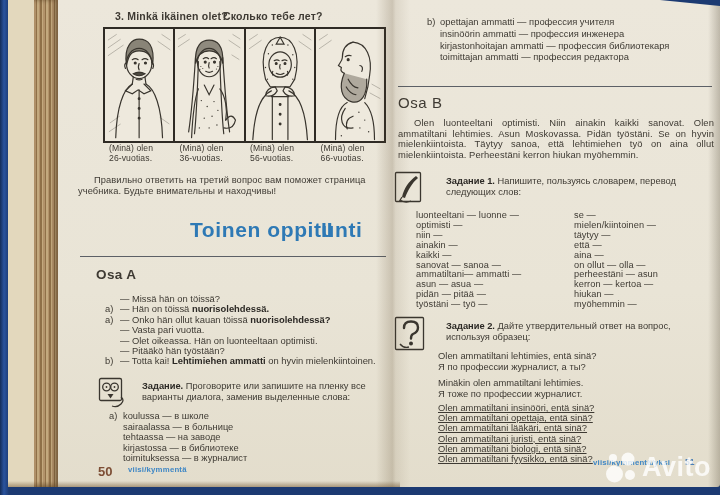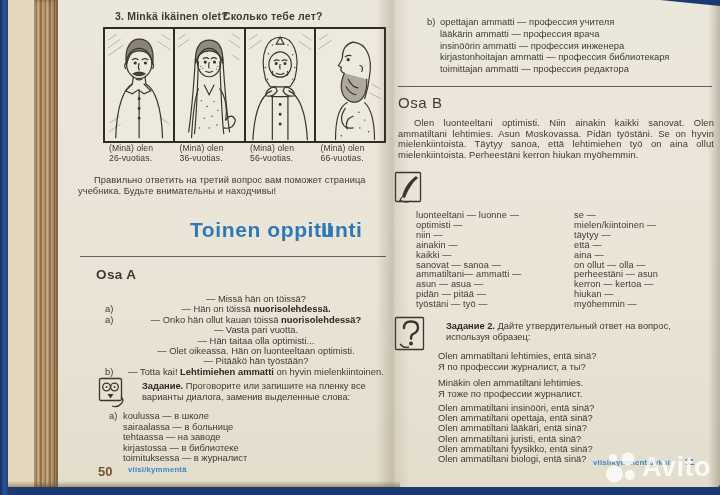--- a/index.html
+++ b/index.html
@@ -36,21 +36,21 @@
   .captions{position:absolute;left:45px;top:137px;width:282px;display:flex;}
   .caption{flex:1 1 0;font-size:8.6px;line-height:10px;padding-left:6px;letter-spacing:.1px;}
   .note{position:absolute;left:20px;top:169px;width:308px;font-size:9.3px;line-height:10.8px;
     text-indent:16px;letter-spacing:.1px;margin:0;}
   .lesson-title{position:absolute;left:88px;top:212px;font-size:21px;font-weight:700;color:#2e79b5;letter-spacing:.6px;margin-left:44px;}
   .lesson-num{position:absolute;left:263px;top:212px;font-size:21px;font-weight:700;color:#2e79b5;}
   .rule{position:absolute;height:1.4px;background:#5c6066;}
   .rule-left{left:22px;top:250px;width:306px;}
   .osa{font-size:13.5px;font-weight:700;letter-spacing:.4px;}
   .osa-a{position:absolute;left:38px;top:261px;}
-  .dialog{position:absolute;left:62px;top:288px;width:272px;font-size:9.4px;line-height:10.4px;text-align:center;}
+  .dialog{position:absolute;left:62px;top:288px;width:272px;font-size:9.4px;line-height:10.4px;}
   .dline{position:relative;white-space:nowrap;}
   .pfx{position:absolute;left:-15px;}
   .task-icon{position:absolute;}
   .task-text{position:absolute;font-size:9.3px;line-height:11px;margin:0;}
   .t-left-icon{left:40px;top:371px;width:26px;height:32px;}
   .t-left-text{left:84px;top:375px;width:246px;}
   .subs{position:absolute;left:65px;top:405px;font-size:9.3px;line-height:10.6px;}
   .subs .pfx{left:-14px;}
   .pnum{font-size:13px;font-weight:700;color:#7d4e35;}
   .pblue{font-size:7.8px;font-weight:700;color:#3f87c5;letter-spacing:.2px;}
@@ -65,21 +65,21 @@
     text-indent:16px;text-align:justify;letter-spacing:.1px;margin:0;}
   .t1-icon{left:4px;top:165px;width:28px;height:32px;}
   .t1-text{left:56px;top:170px;width:252px;}
   .vocab-col{position:absolute;top:205px;font-size:9.2px;line-height:9.9px;letter-spacing:.1px;}
   .vc1{left:26px;}
   .vc2{left:184px;}
   .t2-icon{left:4px;top:310px;width:31px;height:35px;}
   .t2-text{left:56px;top:315px;width:256px;}
   .model{position:absolute;left:48px;top:345px;font-size:9.4px;line-height:10.5px;}
   .gap{height:6px;}
-  .drills{position:absolute;left:48px;top:397px;font-size:9.4px;line-height:10.2px;}
+  .drills{position:absolute;left:48px;top:397px;font-size:9.4px;line-height:10.2px;text-decoration:underline;}
   .foot-r{position:absolute;left:203px;top:452px;}
   .foot-51{position:absolute;left:295px;top:451px;font-size:8.5px;font-weight:700;color:#4c7fb5;}
   
   .watermark{position:absolute;left:604px;top:449px;display:flex;align-items:center;gap:4px;
     color:rgba(255,255,255,.8);}
   .watermark .wm-text{font-size:27px;font-weight:700;letter-spacing:.5px;}
   .icon-box{stroke:#3a362f;fill:none;stroke-width:1.3;}
 </style>
 </head>
 <body>
@@ -243,21 +243,20 @@
       <span class="lesson-num">II</span>
       <div class="rule rule-left"></div>
 
       <div class="osa osa-a">Osa A</div>
 
       <div class="dialog">
         <div class="dline"><span class="pfx"></span><span>— Missä hän on töissä?</span><span class="b"></span><span></span></div>
         <div class="dline"><span class="pfx">a)</span><span>— Hän on töissä </span><span class="b">nuorisolehdessä.</span><span></span></div>
         <div class="dline"><span class="pfx">a)</span><span>— Onko hän ollut kauan töissä </span><span class="b">nuorisolehdessä?</span><span></span></div>
         <div class="dline"><span class="pfx"></span><span>— Vasta pari vuotta.</span><span class="b"></span><span></span></div>
-        <div class="dline"><span class="pfx"></span><span>— Hän taitaa olla optimisti...</span><span class="b"></span><span></span></div>
         <div class="dline"><span class="pfx"></span><span>— Olet oikeassa. Hän on luonteeltaan optimisti.</span><span class="b"></span><span></span></div>
         <div class="dline"><span class="pfx"></span><span>— Pitääkö hän työstään?</span><span class="b"></span><span></span></div>
         <div class="dline"><span class="pfx">b)</span><span>— Totta kai! </span><span class="b">Lehtimiehen ammatti</span><span> on hyvin mielenkiintoinen.</span></div>
       </div>
 
       <svg class="task-icon t-left-icon" viewBox="0 0 26 32">
         <rect x="1.5" y="1.5" width="22" height="22" rx="1.5" class="icon-box"></rect>
         <circle cx="8.5" cy="10" r="3.8" class="icon-box"></circle>
         <circle cx="16.5" cy="10" r="3.8" class="icon-box"></circle>
         <circle cx="8.5" cy="10" r=".9" fill="#3a362f"></circle>
@@ -278,37 +277,40 @@
         <div class="dline"><span>toimituksessa — в журналист</span></div>
       </div>
 
       <span class="pnum foot-50">50</span>
       <span class="pblue foot-l">viisi/kymmentä</span>
     </div>
 
     <div class="page page-right">
       <div class="blist">
         <div class="dline"><span class="pfx">b)</span><span>opettajan ammatti — профессия учителя</span></div>
-        <div class="dline"><span>lääkärin ammatti — профессия врача</span></div>
         <div class="dline"><span>insinöörin ammatti — профессия инженера</span></div>
         <div class="dline"><span>kirjastonhoitajan ammatti — профессия библиотекаря</span></div>
         <div class="dline"><span>toimittajan ammatti — профессия редактора</span></div>
       </div>
 
       <div class="rule rule-right"></div>
       <div class="osa osa-b">Osa B</div>
 
       <p class="reading">Olen luonteeltani optimisti. Niin ainakin kaikki sanovat. Olen ammatiltani lehtimies. Asun Moskovassa. Pidän työstäni. Se on hyvin mielenkiintoista. Täytyy sanoa, että lehtimiehen työ on aina ollut mielenkiintoista. Perheestäni kerron hiukan myöhemmin.</p>
 
       <svg class="task-icon t1-icon" viewBox="0 0 28 32">
         <rect x="1.5" y="1.5" width="25" height="29" rx="1" class="icon-box"></rect>
         <path d="M22,5 C15,10 10,17 8,26 L11,27 C14,19 18,12 24,7 Z" fill="#3a362f"></path>
         <path d="M8,26 l-2.5,4" class="icon-box"></path>
         <path d="M6,29 q5,3.5 11,1" class="icon-box"></path>
       </svg>
+      <p class="task-text t1-text">
+        <span class="b">Задание 1.</span>
+        <span>Напишите, пользуясь словарем, перевод следующих слов:</span>
+      </p>
 
       <div class="vocab-col vc1">
         <div>luonteeltani — luonne —</div>
         <div>optimisti —</div>
         <div>niin —</div>
         <div>ainakin —</div>
         <div>kaikki —</div>
         <div>sanovat — sanoa —</div>
         <div>ammatiltani— ammatti —</div>
         <div>asun — asua —</div>
@@ -345,22 +347,22 @@
         <div class="gap"></div>
         <div>Minäkin olen ammatiltani lehtimies.</div>
         <div>Я тоже по профессии журналист.</div>
       </div>
 
       <div class="drills">
         <div>Olen ammatiltani insinööri, entä sinä?</div>
         <div>Olen ammatiltani opettaja, entä sinä?</div>
         <div>Olen ammatiltani lääkäri, entä sinä?</div>
         <div>Olen ammatiltani juristi, entä sinä?</div>
+        <div>Olen ammatiltani biologi, entä sinä?</div>
         <div>Olen ammatiltani fyysikko, entä sinä?</div>
-        <div>Olen ammatiltani biologi, entä sinä?</div>
       </div>
 
       <span class="pblue foot-r">viisi/kymmentä/yksi</span>
       <span class="foot-51">51</span>
     </div>
 
     <div class="shade-gutter"></div>
     <div class="shade-right"></div>
     <div class="corner-tr"></div>
   </div>

